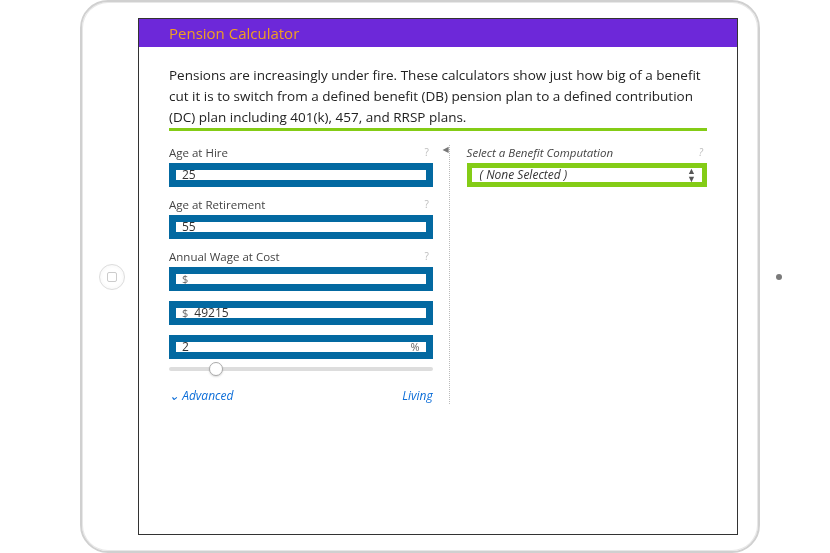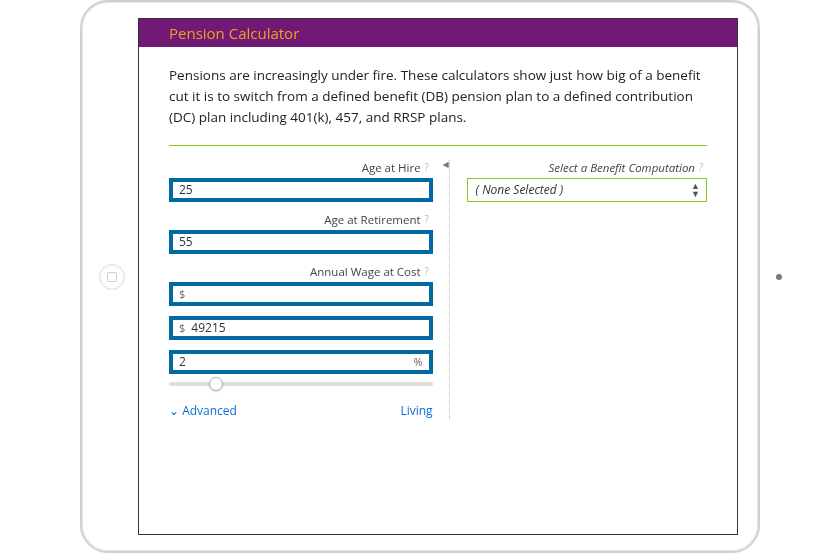--- a/index.html
+++ b/index.html
@@ -56,40 +56,40 @@
       position: absolute;
       left: 56px;
       right: 20px;
       top: 16px;
       bottom: 16px;
       border: 1px solid #333;
       background: #fff;
       overflow: hidden;
     }
     .title-bar {
-      background: #701a75;
+      background: #6d28d9;
       height: 28px;
       display: flex;
       align-items: center;
       padding: 0 30px;
     }
     .title-bar span {
       color: #f0a020;
       font-size: 15px;
       font-weight: 400;
     }
     .content {
       padding: 18px 30px 10px 30px;
     }
     .intro {
       color: #222;
       font-size: 13.5px;
       line-height: 1.55;
-      padding-bottom: 17px;
-      border-bottom: 1px solid #84cc16;
+      padding-bottom: 0;
+      border-bottom: 3px solid #84cc16;
       margin-bottom: 14px;
     }
     .columns {
       display: flex;
       gap: 12px;
     }
     .col-left {
       flex: 0 0 49%;
     }
     .col-divider {
@@ -119,21 +119,21 @@
     }
     .col-right {
       flex: 1;
       font-style: italic;
     }
     .field {
       margin-bottom: 10px;
     }
     .field-row {
       display: flex;
-      justify-content: flex-end;
+      justify-content: space-between;
       align-items: center;
       margin-bottom: 3px;
     }
     .field-label {
       font-size: 11.5px;
       color: #444;
     }
     .help-icon {
       width: 12px; height: 12px;
       border-radius: 50%;
@@ -141,21 +141,21 @@
       font-size: 10px;
       display: inline-flex;
       align-items: center;
       justify-content: center;
       cursor: pointer;
     }
     .help-icon::before { content: "?"; }
     .input-box {
       display: flex;
       align-items: center;
-      border: 4px solid #0369a1;
+      border: 7px solid #0369a1;
       height: 24px;
       padding: 0 6px;
       font-size: 12px;
       color: #333;
       background: #fff;
     }
     .input-box .prefix, .input-box .suffix {
       color: #666;
       font-size: 11px;
     }
@@ -182,30 +182,31 @@
     }
     .actions {
       display: flex;
       justify-content: space-between;
       margin-top: 16px;
       font-size: 12px;
     }
     .link {
       color: #0b6dd8;
       cursor: pointer;
+      font-style: italic;
     }
     .link.adv::before {
       content: "⌄ ";
       font-size: 12px;
     }
     .select-box {
       display: flex;
       align-items: center;
       justify-content: space-between;
-      border: 1px solid #84cc16;
+      border: 5px solid #84cc16;
       height: 24px;
       padding: 0 6px 0 8px;
       font-size: 12px;
       color: #333;
       background: #fff;
       cursor: pointer;
     }
     .select-caret {
       font-size: 9px;
       color: #555;

